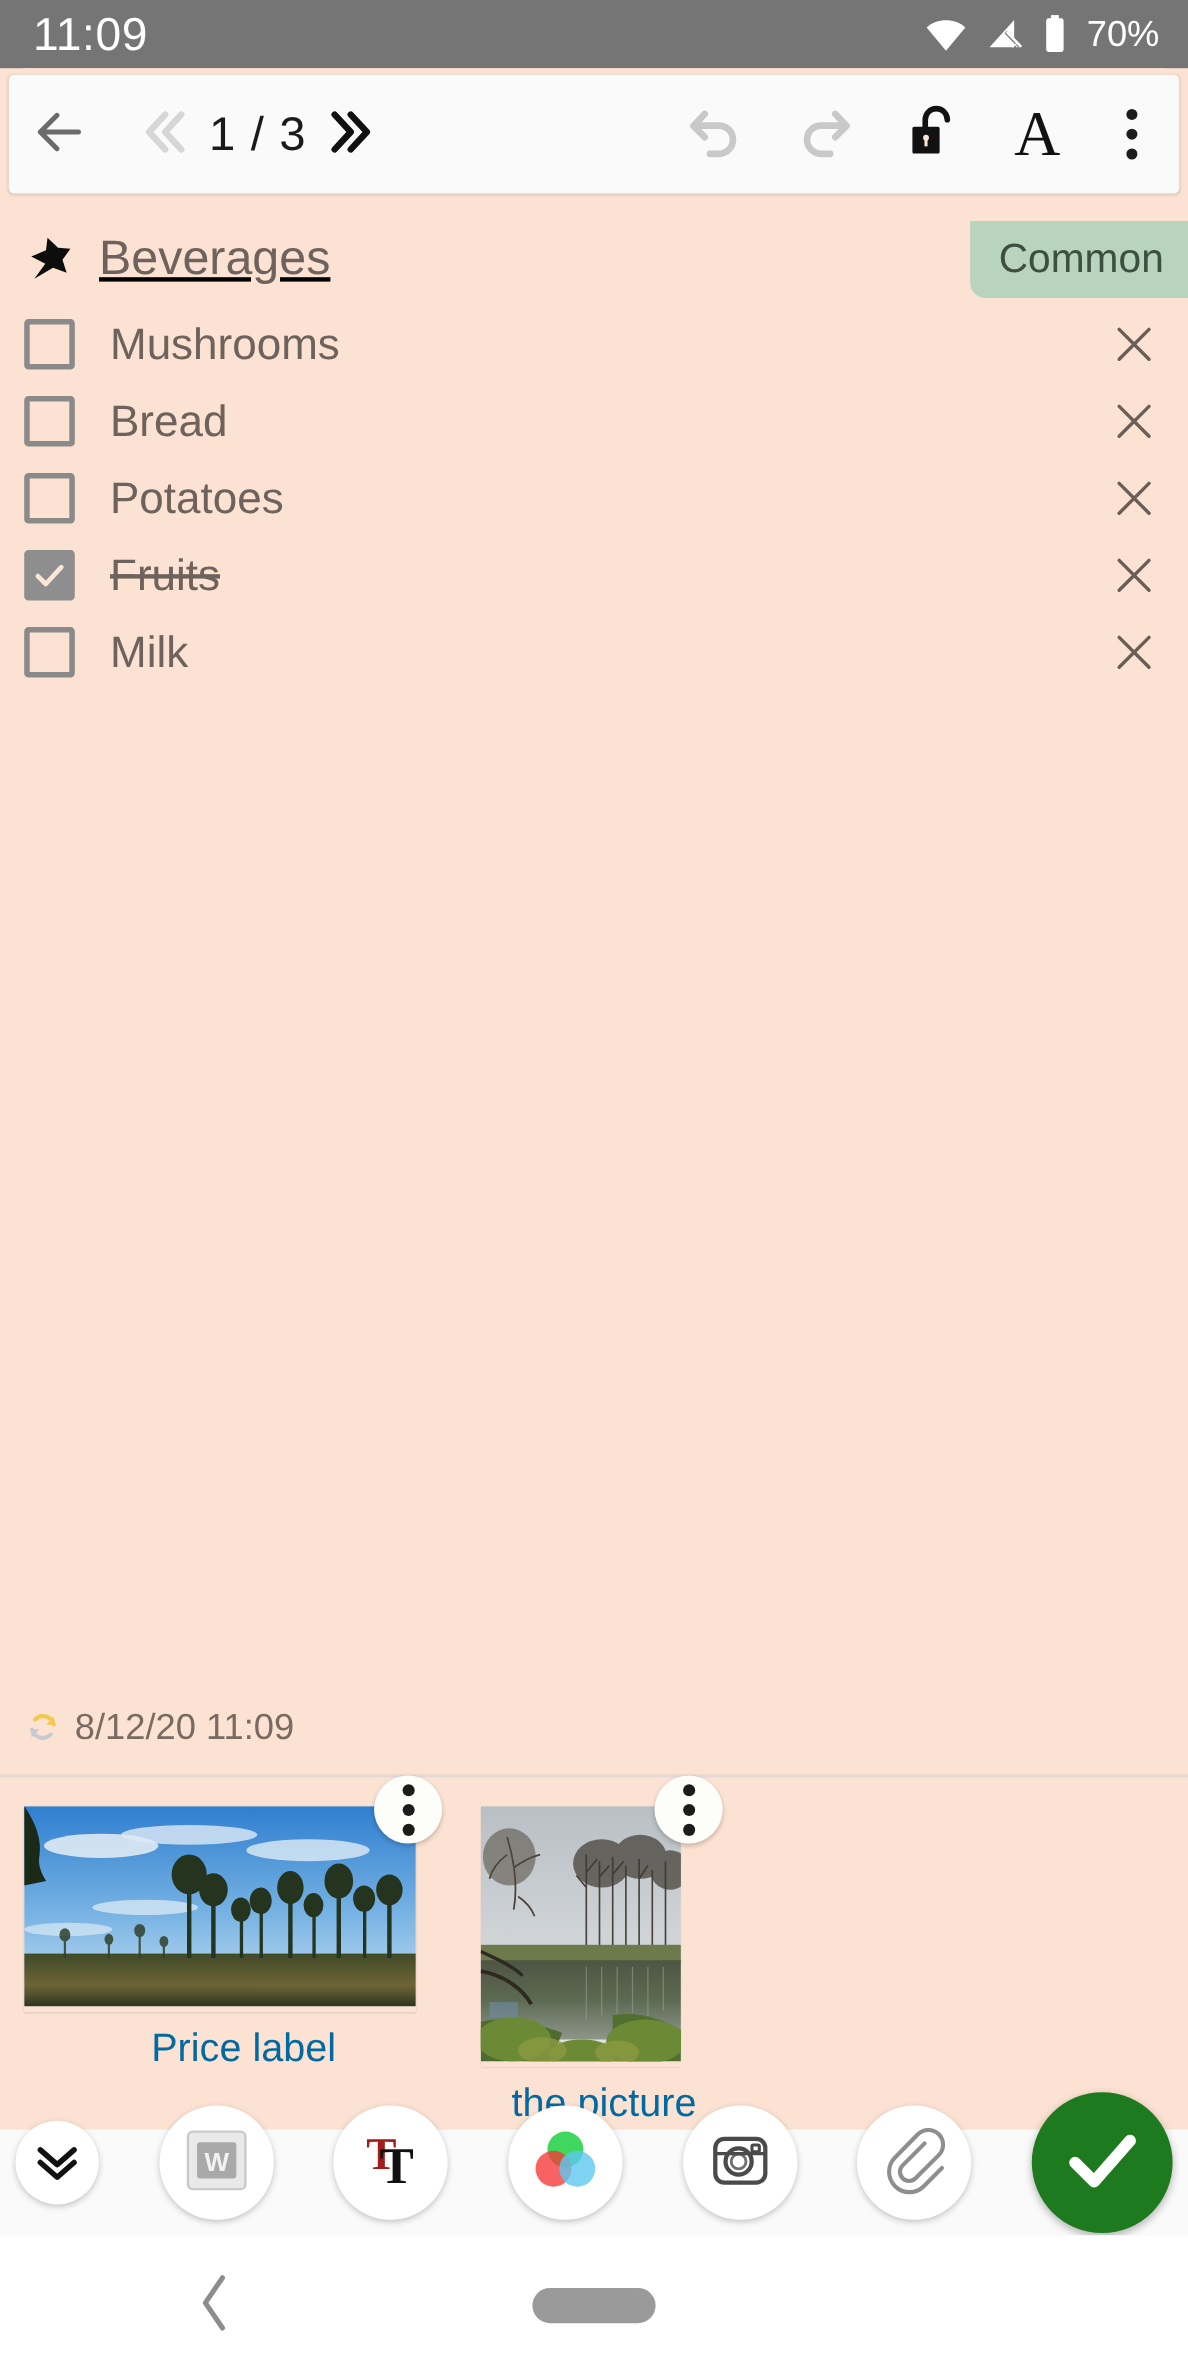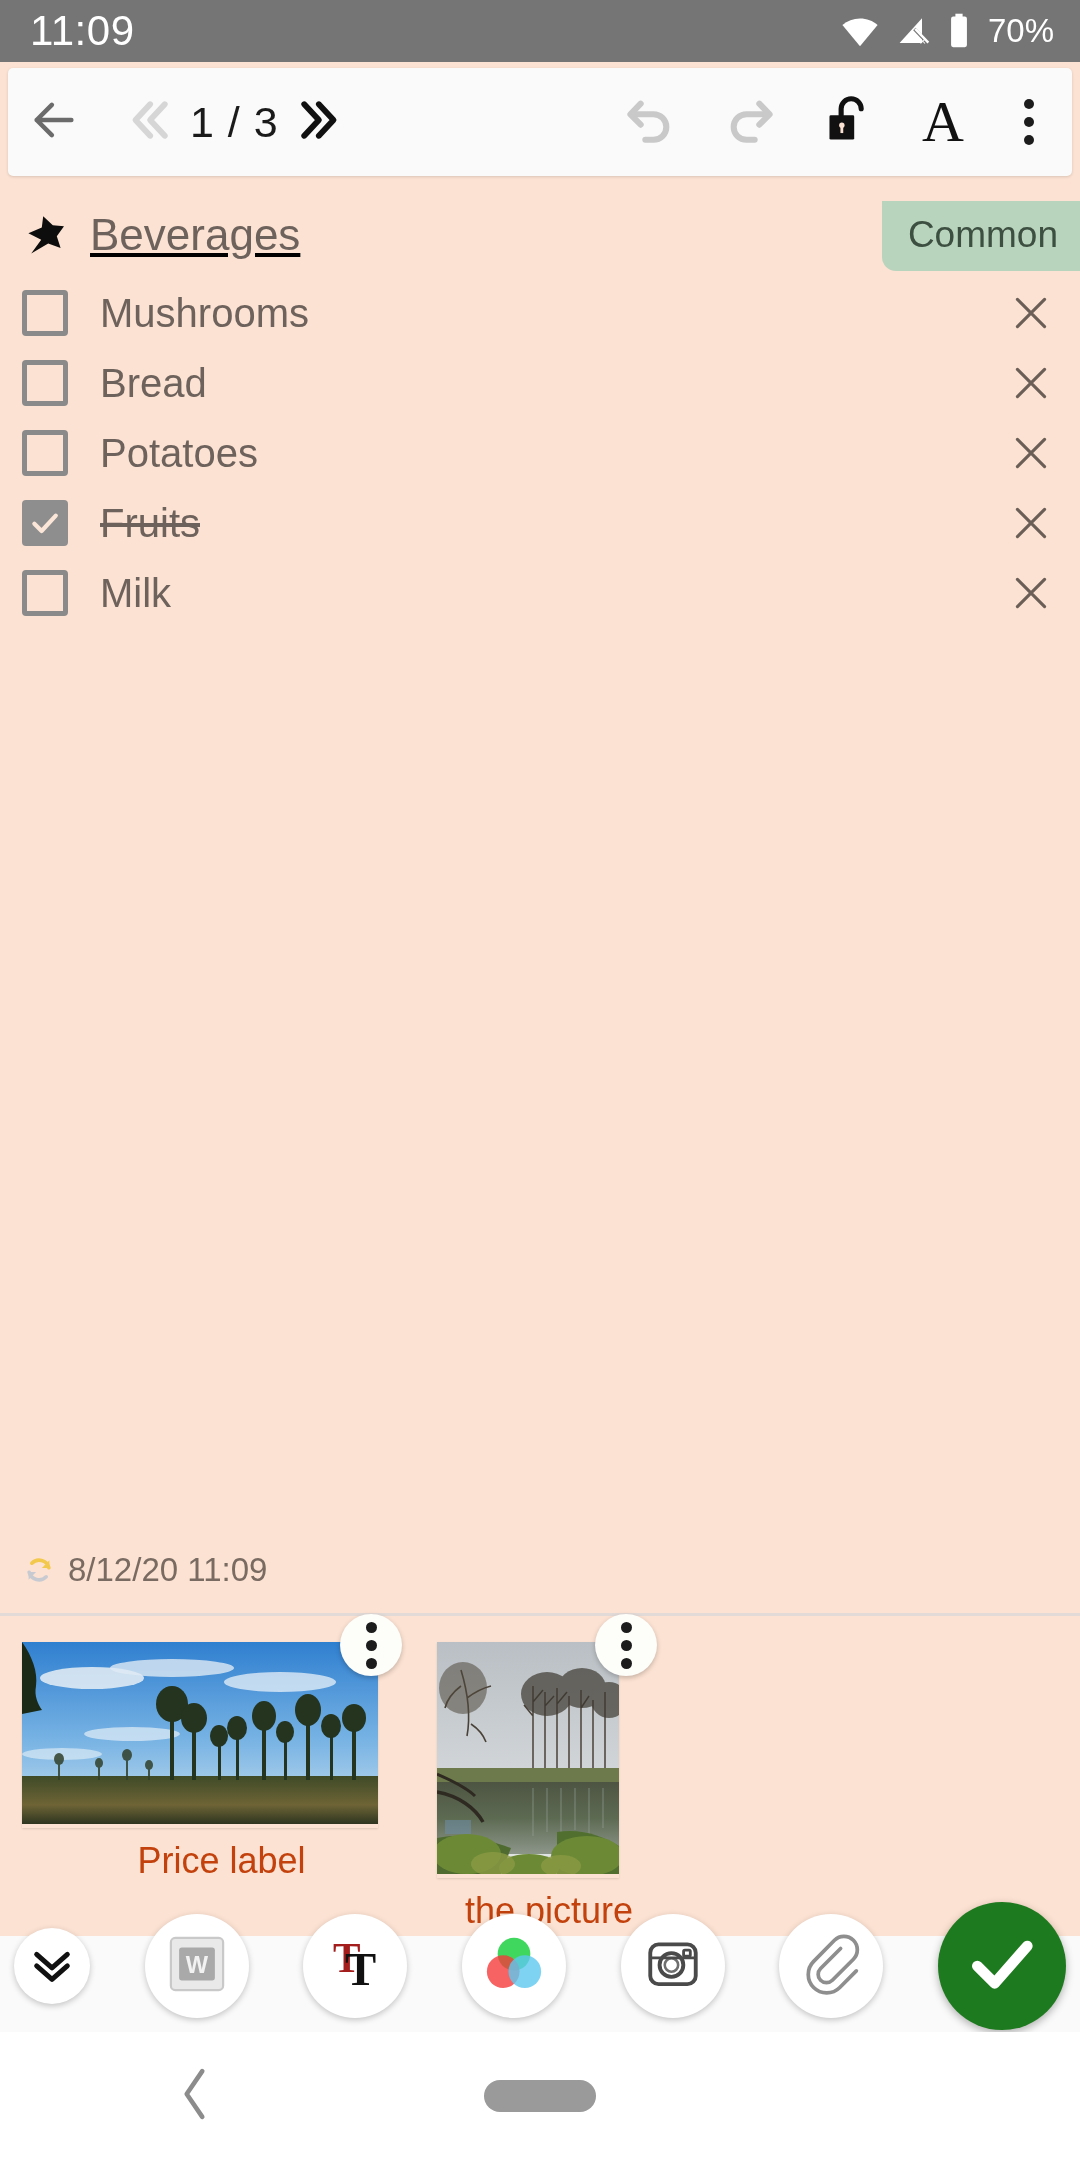--- a/index.html
+++ b/index.html
@@ -64,21 +64,21 @@
   .stamps { position:absolute; left:22px; bottom:18px; }
   .stamp { display:flex; align-items:center; gap:12px; margin-bottom:6px; }
   .stamp-ico { width:34px; height:34px; display:flex; align-items:center; justify-content:center; }
   .stamp-txt { font-size:33px; color:#7a6b62; }
 
   
   .attach-sep { height:3px; background:#e2dad6; flex:0 0 3px; }
   .attachments { flex:0 0 320px; background:#fce2d2; display:flex; align-items:flex-start; padding:26px 0 0 22px; gap:44px; position:relative; }
   .att { position:relative; display:flex; flex-direction:column; align-items:center; }
   .att-thumb { position:relative; box-shadow:0 1px 2px rgba(0,0,0,0.12); }
-  .att-caption { font-size:36px; color:#c2410c; margin-top:12px; text-align:center;margin-left:43px; }
+  .att-caption { font-size:36px; color:#0369a1; margin-top:12px; text-align:center;margin-left:43px; }
   .att-menu {
     position:absolute; width:62px; height:62px; border-radius:50%;
     background:#fdfdfa; box-shadow:0 2px 5px rgba(0,0,0,0.22);
     display:flex; align-items:center; justify-content:center;
     top:-28px; right:-24px; z-index:4;
   }
   .att-menu i { width:11px; height:11px; border-radius:50%; background:#1c1c1c; display:block; }
   .att-menu .dots3 { gap:7px; }
 
   

